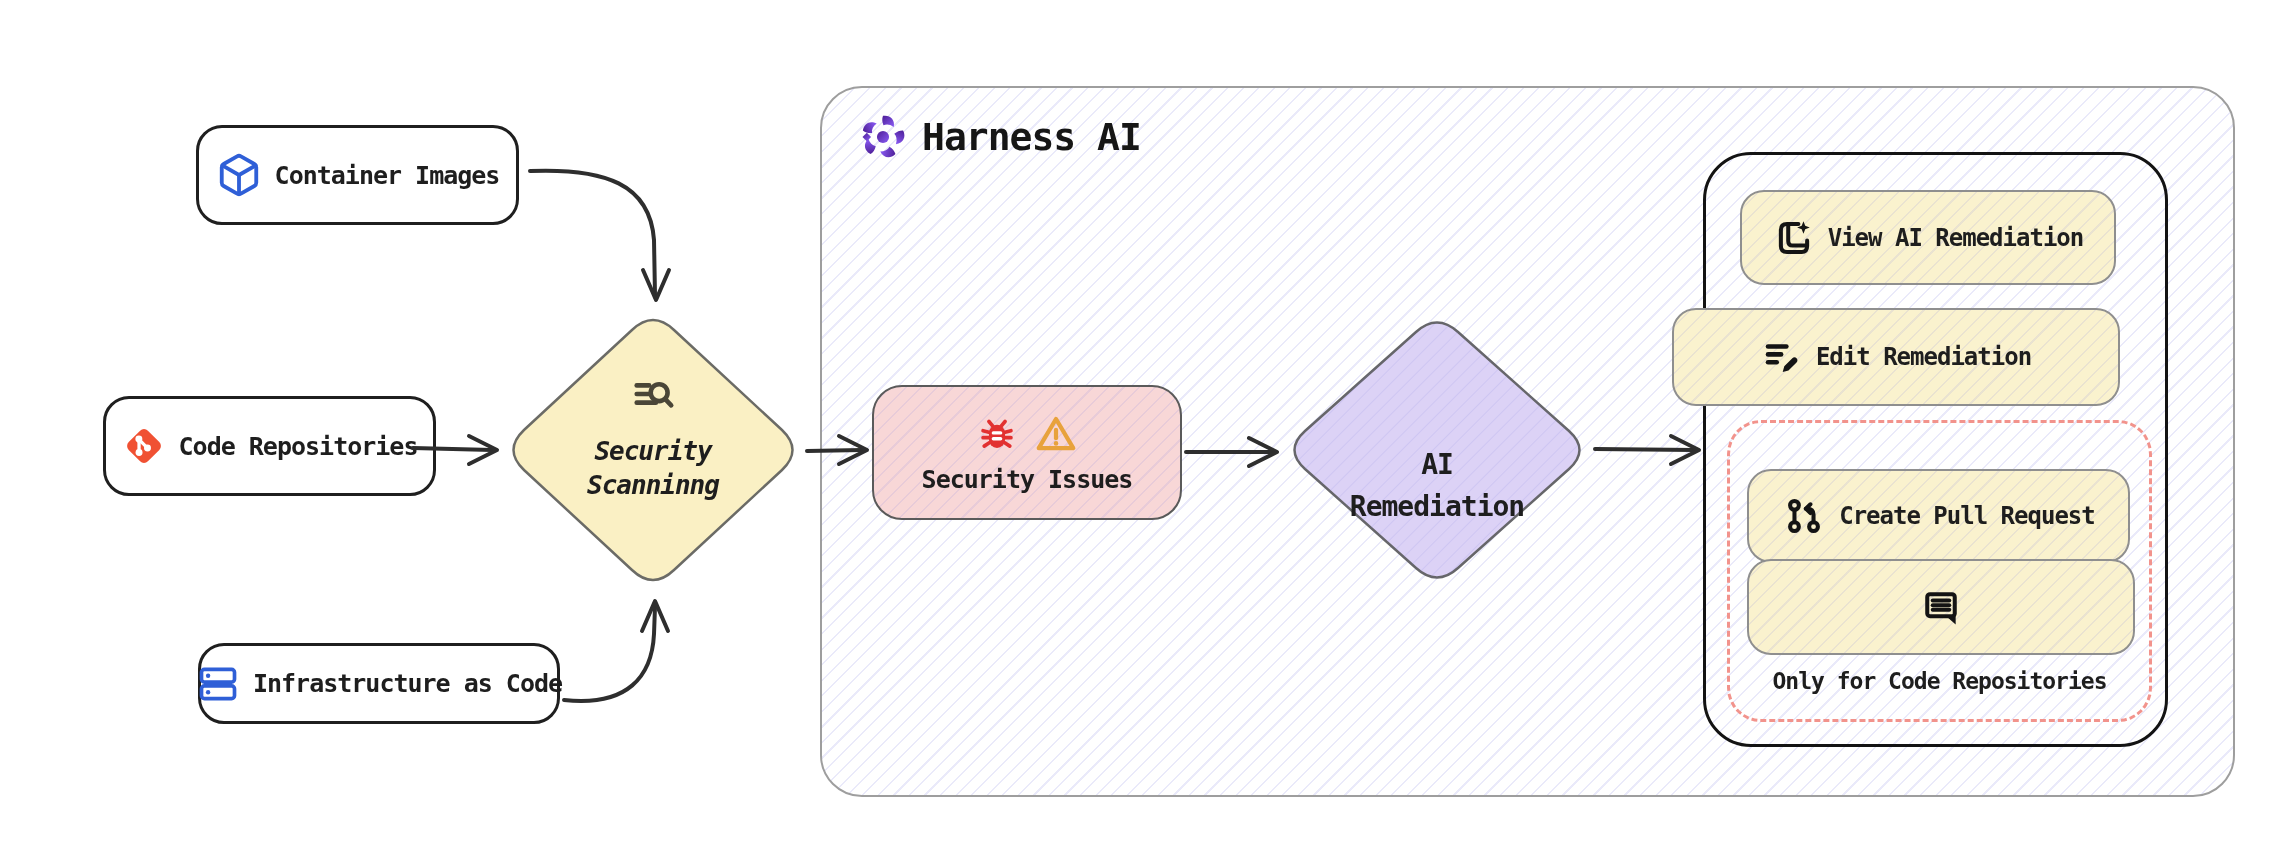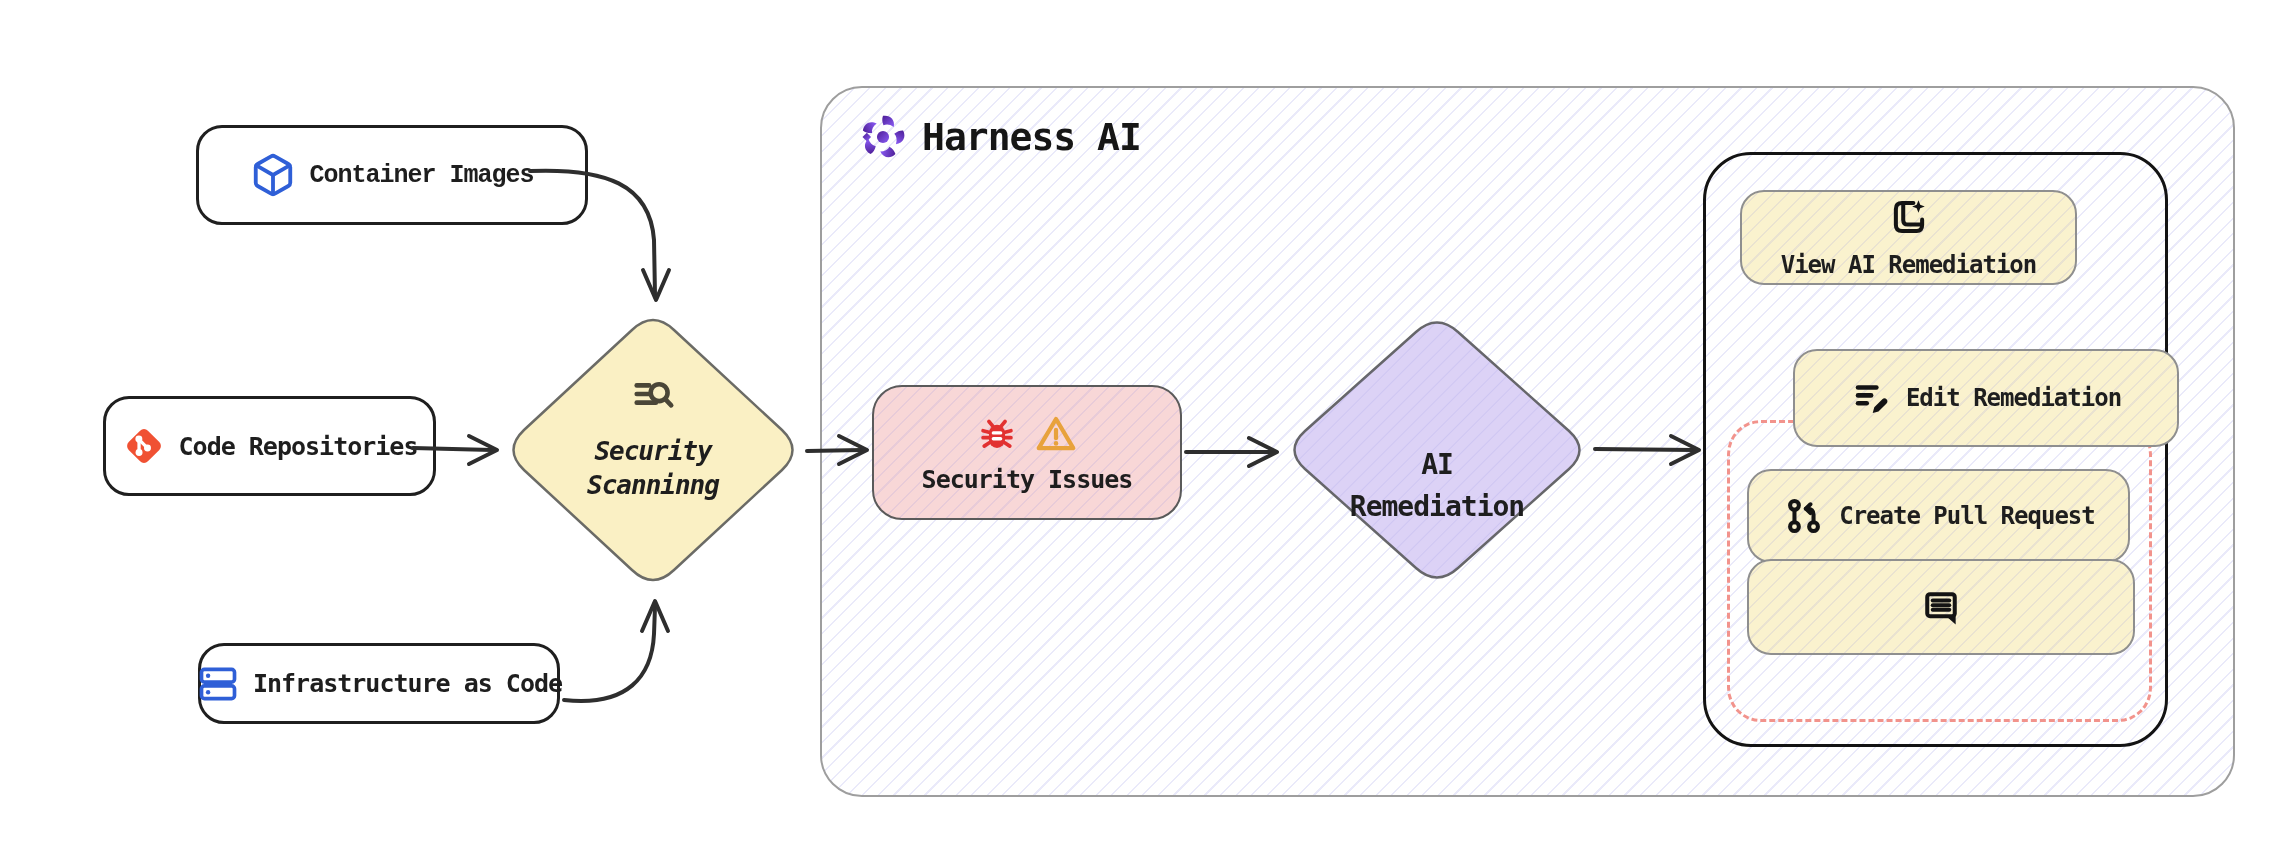--- a/index.html
+++ b/index.html
@@ -73,21 +73,21 @@
           <path d="M12 2.6c3.1-.5 5.4 1.6 4.8 4.9-1.6-1.1-3.2-1.4-4.6-.7-.6-1.5-.7-2.9-.2-4.2z" transform="rotate(216 12 12)"></path>
           <path d="M12 2.6c3.1-.5 5.4 1.6 4.8 4.9-1.6-1.1-3.2-1.4-4.6-.7-.6-1.5-.7-2.9-.2-4.2z" transform="rotate(288 12 12)"></path>
           <circle cx="12" cy="12" r="2.7"></circle>
           <path d="M2.9 12l1.9-1.9L6.7 12l-1.9 1.9z"></path>
         </g>
       </svg>
     </span>
     <span class="harness-title">Harness AI</span>
   </div>
 
-  <div class="abs src" style="left:196px;top:125px;width:392px;height:100px;font-family:Liberation Mono, monospace;">
+  <div class="abs src" style="left:196px;top:125px;width:323px;height:100px;">
     <span>
       <svg width="46" height="46" viewBox="0 0 24 24" fill="none" stroke="#2F5FD7" stroke-width="2" stroke-linejoin="round" stroke-linecap="round">
         <path d="M21 16V8a2 2 0 0 0-1-1.73l-7-4a2 2 0 0 0-2 0l-7 4A2 2 0 0 0 3 8v8a2 2 0 0 0 1 1.73l7 4a2 2 0 0 0 2 0l7-4A2 2 0 0 0 21 16z"></path>
         <path d="M3.3 7 12 12l8.7-5"></path>
           <path d="M12 22V12"></path>
       </svg>
     </span>
     <span class="src-label">Container Images</span>
   </div>
 
@@ -207,32 +207,32 @@
       <div class="diamond-line">Security</div>
       <div class="diamond-line">Scanninng</div>
     </div>
   </div>
 
   <div class="abs diamond-content" style="left:1337px;top:424px;width:200px;height:90px;margin-top:20px;">
     <div class="rem-line">AI</div>
     <div class="rem-line">Remediation</div>
   </div>
 
-  <div class="abs action-btn" style="left:1740px;top:190px;width:337px;height:95px;flex-direction:column;">
+  <div class="abs action-btn" style="left:1740px;top:190px;width:376px;height:95px;">
     <span>
       <svg width="42" height="42" viewBox="0 0 24 24" fill="none" stroke="#141414" stroke-width="2.3" stroke-linecap="round">
         <path d="M14.5 4H8C5.8 4 4.5 5.2 4.5 7.4V16.6C4.5 18.8 5.8 20 8 20h8.4c2.2 0 3.1-1.2 3.1-3.4v-3.1"></path>
         <path d="M8.7 4.5v9.2c0 1.6 1 2.6 2.6 2.6h8.1"></path>
         <path d="M17.4 2.4l1 2.6 2.6 1-2.6 1-1 2.6-1-2.6-2.6-1 2.6-1z" fill="#141414" stroke="none"></path>
       </svg>
     </span>
     <span class="action-label">View AI Remediation</span>
   </div>
 
-  <div class="abs action-btn" style="left:1793px;top:308px;width:386px;height:98px;margin-top:41px;">
+  <div class="abs action-btn" style="left:1672px;top:308px;width:448px;height:98px;">
     <span>
       <svg width="42" height="42" viewBox="0 0 24 24" fill="none" stroke="#141414" stroke-width="2.6" stroke-linecap="round">
         <line x1="4" y1="6" x2="14.5" y2="6"></line>
         <line x1="4" y1="10.5" x2="11.5" y2="10.5"></line>
         <line x1="4" y1="15" x2="9" y2="15"></line>
         <path d="M12.4 20.6l.9-3.3 4.6-4.6c.7-.7 1.8-.7 2.4 0 .7.7.7 1.8 0 2.4l-4.6 4.6-3.3.9z" fill="#141414" stroke="none"></path>
       </svg>
     </span>
     <span class="action-label">Edit Remediation</span>
   </div>
@@ -256,14 +256,15 @@
       <svg width="44" height="44" viewBox="0 0 24 24" fill="none" stroke="#141414" stroke-width="2.2" stroke-linecap="round">
         <rect x="4.5" y="5" width="15" height="12" rx="1.5"></rect>
         <path d="M15.5 17l4 3.4V17z" fill="#141414" stroke="#141414" stroke-width="1"></path>
         <line x1="7.5" y1="8.5" x2="16.5" y2="8.5"></line>
         <line x1="7.5" y1="11" x2="16.5" y2="11"></line>
         <line x1="7.5" y1="13.5" x2="16.5" y2="13.5"></line>
       </svg>
     </span>
   </div>
 
+  <div class="abs restriction-note">Only for Code Repositories</div>
 
 </div>
 
 </body></html>

